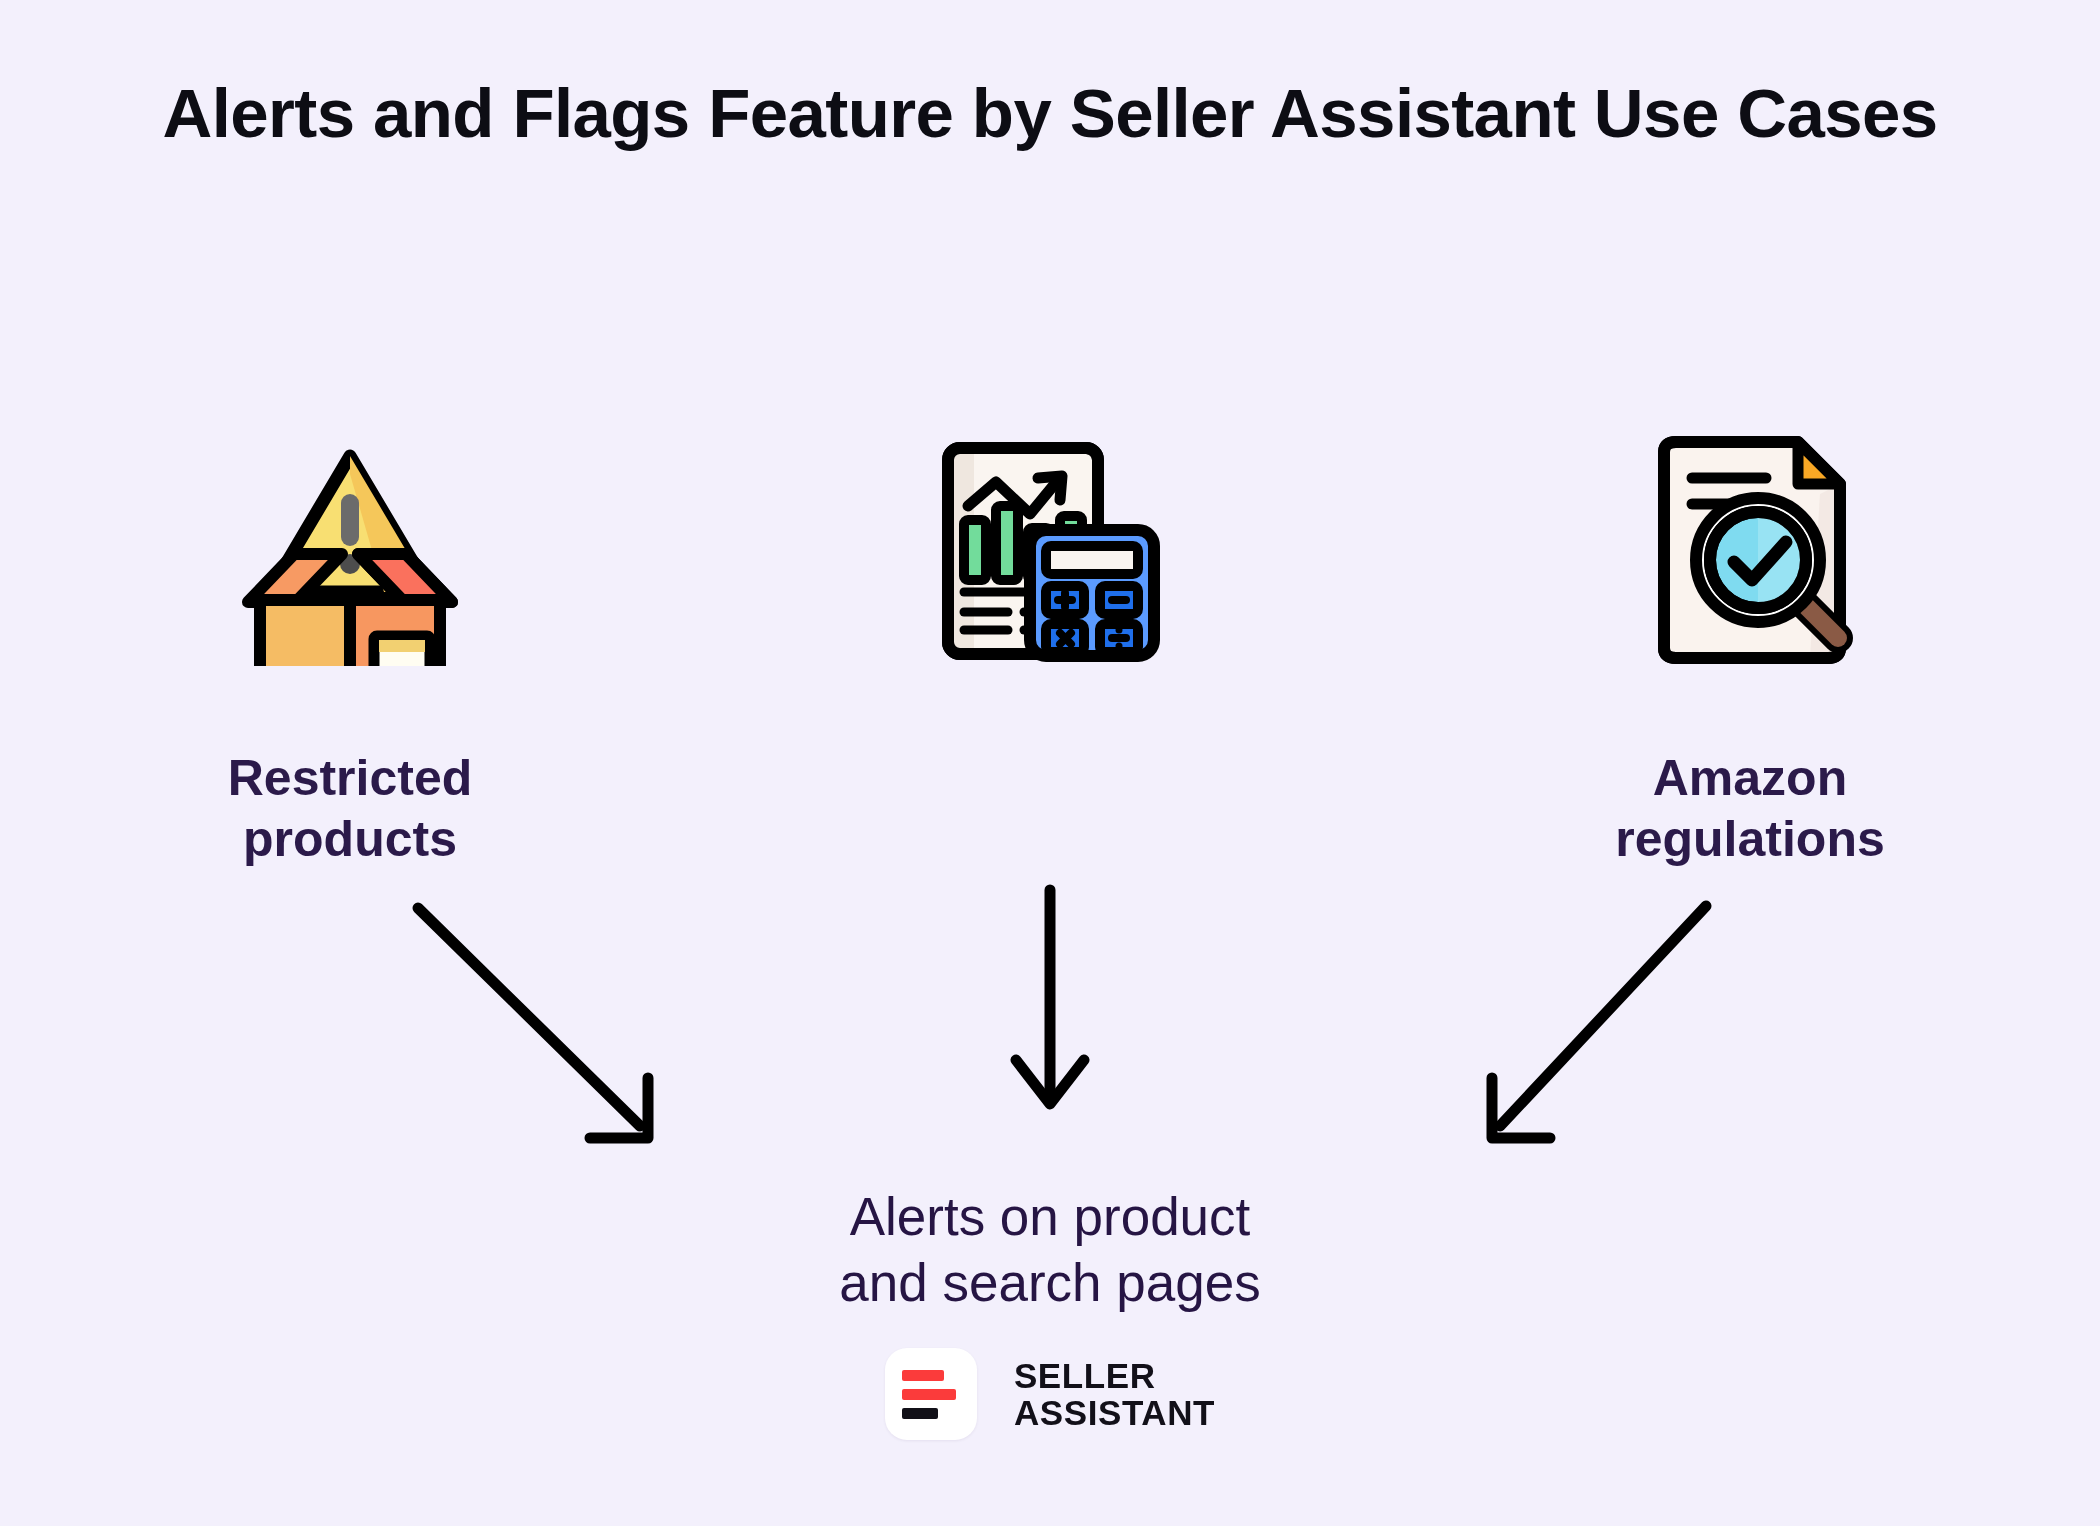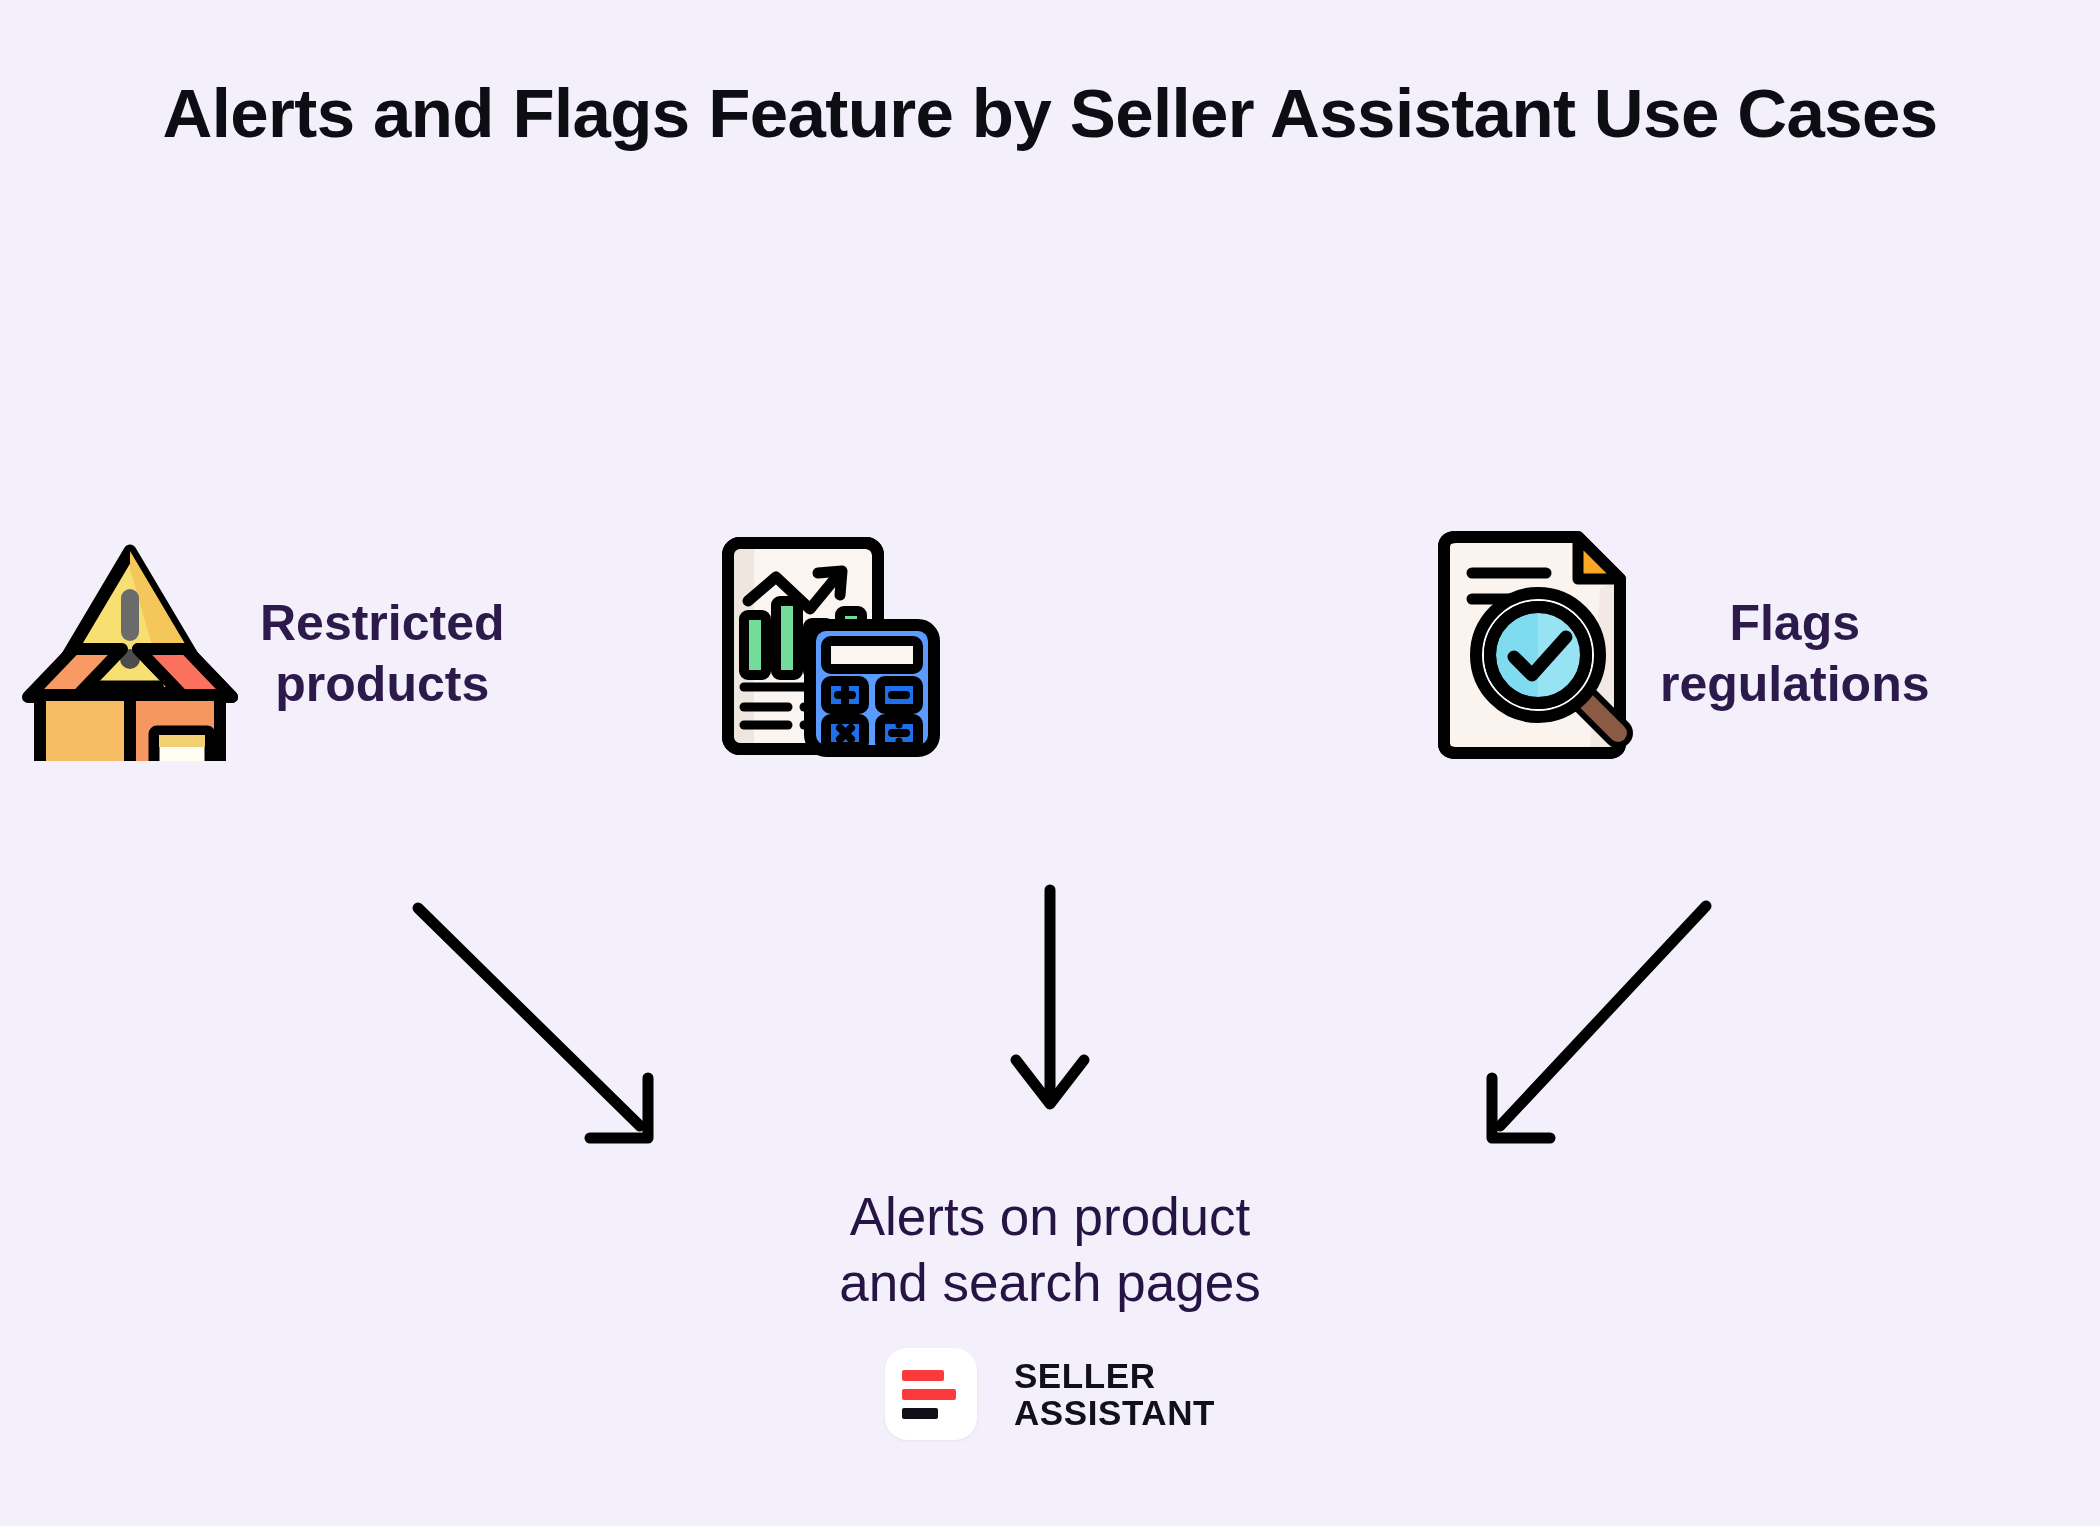--- a/index.html
+++ b/index.html
@@ -43,22 +43,23 @@
     position: absolute;
     top: 420px;
     left: 0;
     width: 2100px;
     height: 450px;
     display: flex;
   }
   .column {
     flex: 1 1 0;
     display: flex;
-    flex-direction: row;
+    flex-direction: column;
     align-items: center;
+    justify-content: space-between;
   }
   .icon-wrap {
     width: 260px;
     height: 260px;
     display: flex;
     align-items: center;
     justify-content: center;
   }
   .col-label {
     margin-top: 18px;
@@ -239,21 +240,21 @@
           <line x1="168" y1="168" x2="204" y2="204" stroke="#8A5A45" stroke-width="18" stroke-linecap="round"></line>
 
           <circle cx="124" cy="126" r="62" fill="#FFFFFF" stroke="#000" stroke-width="12"></circle>
           <circle cx="124" cy="126" r="48" fill="#7FDBF0" stroke="#000" stroke-width="12"></circle>
           <path d="M124 78 A48 48 0 0 1 124 174 Z" fill="#A8E8F5" opacity="0.6"></path>
           <circle cx="124" cy="126" r="48" fill="none" stroke="#000" stroke-width="12"></circle>
 
           <polyline points="100,128 118,146 152,108" fill="none" stroke="#000" stroke-width="13" stroke-linecap="round" stroke-linejoin="round"></polyline>
         </svg>
       </div>
-      <div class="col-label">Flags
+      <div class="col-label">Amazon
 regulations</div>
     </div>
   </div>
 
   <svg class="arrows" viewBox="0 0 2100 1526">
 
     <g>
       <line x1="418" y1="908" x2="640" y2="1126" stroke="#000000" stroke-width="11" stroke-linecap="round"></line>
       <polyline points="648,1078 648,1138 590,1138" fill="none" stroke="#000000" stroke-width="11" stroke-linecap="round" stroke-linejoin="round"></polyline>
     </g>

